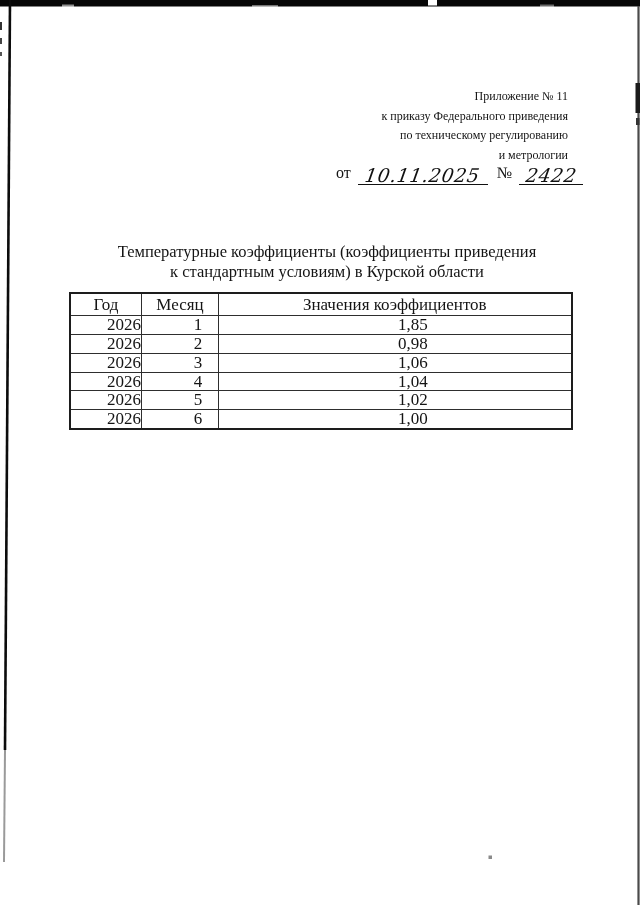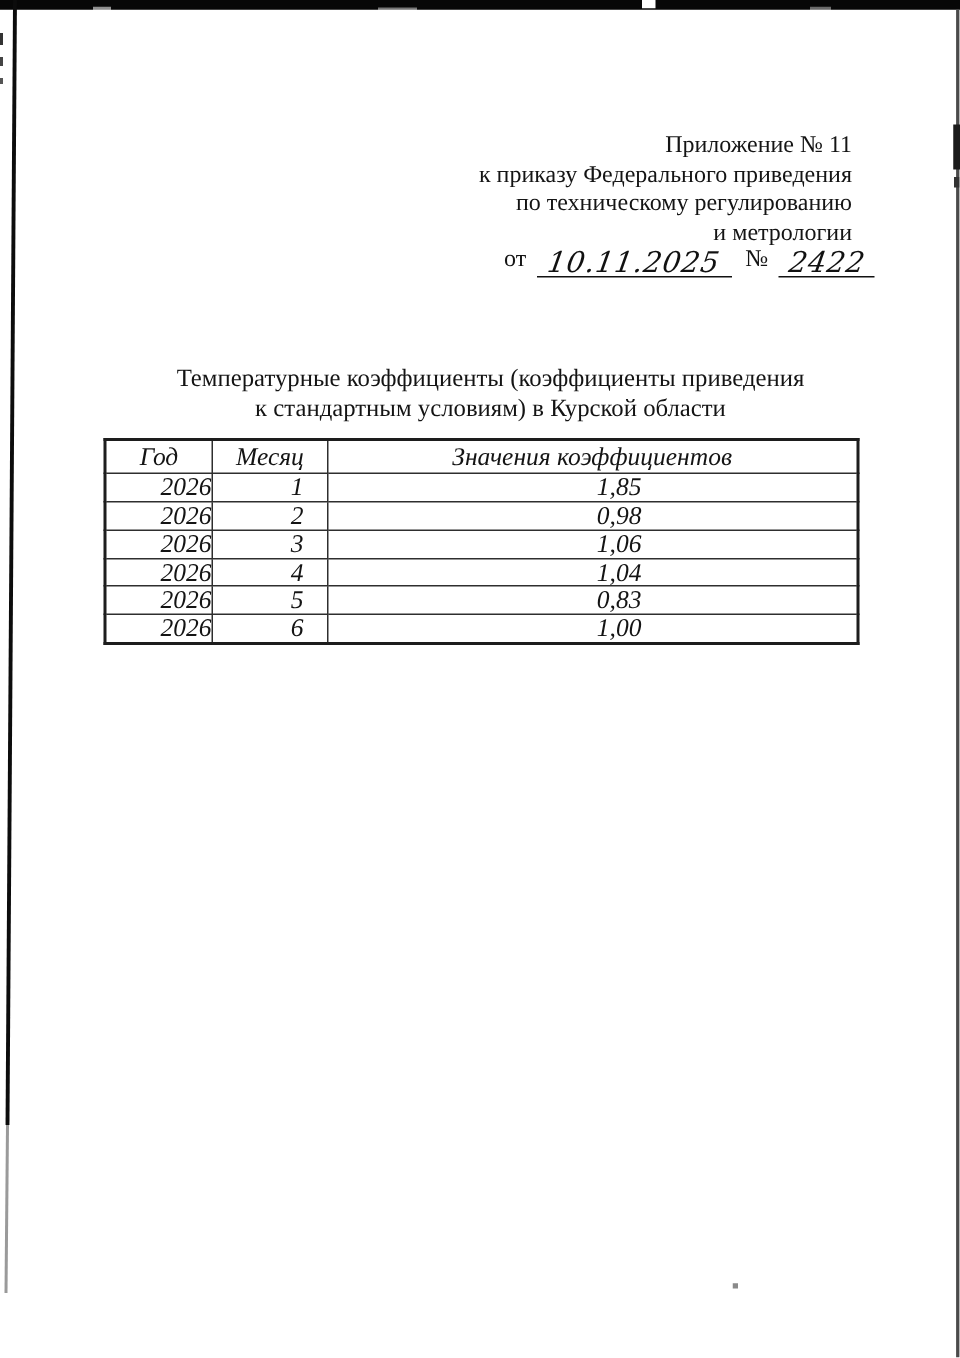--- a/index.html
+++ b/index.html
@@ -12,21 +12,21 @@
     color: #141414;
   }
   .artifacts {
     position: absolute; left: 0; top: 0;
     width: 640px; height: 905px;
     pointer-events: none;
   }
   .appendix {
     position: absolute; top: 87px; right: 72px;
     text-align: right;
-    font-size: 16px; line-height: 19.5px;
+    font-size: 12px; line-height: 19.5px;
     white-space: nowrap;
   }
   .order-line {
     position: absolute; top: 164px; left: 336px;
     display: flex; align-items: flex-start;
     font-size: 16px; height: 20px;
   }
   .blank {
     border-bottom: 1.6px solid #111;
     height: 20px;
@@ -51,21 +51,20 @@
     position: absolute; top: 242px; left: 0; width: 654px;
     text-align: center;
     font-size: 16.5px; line-height: 19.5px;
   }
   table.coef {
     position: absolute; top: 292px; left: 69px;
     border-collapse: collapse;
     font-size: 17px;
     table-layout: fixed;
     border: 2px solid #1d1d1d;
-    font-style: italic;
   }
   table.coef th, table.coef td {
     border: 1.5px solid #2e2e2e;
     text-align: center;
     vertical-align: middle;
     padding: 0;
     font-weight: normal;
     line-height: 1.05;
     overflow: hidden;
   }
@@ -150,21 +149,21 @@
         <td>1,06</td>
       </tr>
       <tr>
         <td>2026</td>
         <td>4</td>
         <td>1,04</td>
       </tr>
       <tr>
         <td>2026</td>
         <td>5</td>
-        <td>0,83</td>
+        <td>1,02</td>
       </tr>
       <tr>
         <td>2026</td>
         <td>6</td>
         <td>1,00</td>
       </tr>
     </tbody>
   </table>
 
 </div>

